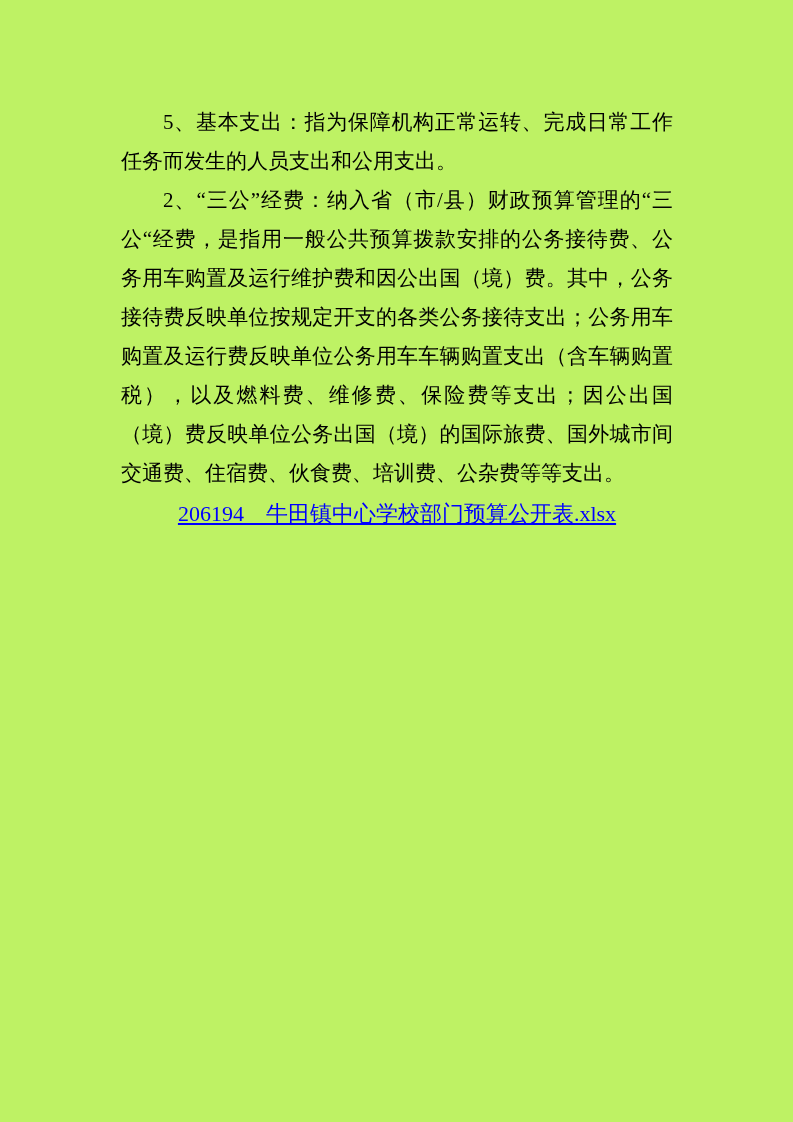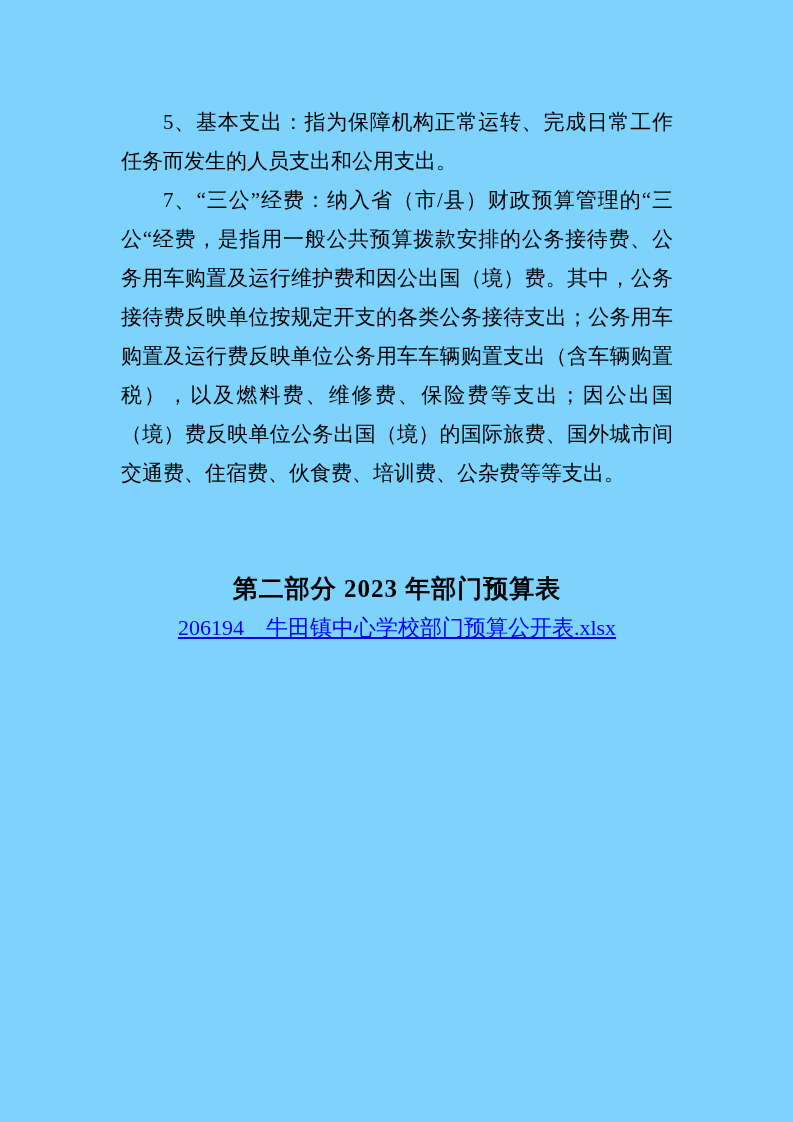--- a/index.html
+++ b/index.html
@@ -5,21 +5,21 @@
   html, body {
     margin: 0;
     padding: 0;
     background: #ffffff;
   }
   .page {
     position: relative;
     width: 793px;
     height: 1122px;
     margin: 0 auto;
-    background: #7dd3fc;
+    background: #bef264;
     box-sizing: border-box;
     padding: 103px 120px 0 121px;
     font-family: "Liberation Serif", "DejaVu Serif", serif;
     color: #000000;
     overflow: hidden;
   }
   .body-para {
     margin: 0;
     font-size: 21px;
     line-height: 39px;
@@ -49,22 +49,21 @@
   }
 </style>
 </head>
 <body>
 
 <div class="page">
 
   <p class="body-para">5、基本支出：指为保障机构正常运转、完成日常工作任务而发生的人员支出和公用支出。</p>
 
 
-  <p class="body-para">7、“三公”经费：纳入省（市/县）财政预算管理的“三公“经费，是指用一般公共预算拨款安排的公务接待费、公务用车购置及运行维护费和因公出国（境）费。其中，公务接待费反映单位按规定开支的各类公务接待支出；公务用车购置及运行费反映单位公务用车车辆购置支出（含车辆购置税），以及燃料费、维修费、保险费等支出；因公出国（境）费反映单位公务出国（境）的国际旅费、国外城市间交通费、住宿费、伙食费、培训费、公杂费等等支出。</p>
+  <p class="body-para">2、“三公”经费：纳入省（市/县）财政预算管理的“三公“经费，是指用一般公共预算拨款安排的公务接待费、公务用车购置及运行维护费和因公出国（境）费。其中，公务接待费反映单位按规定开支的各类公务接待支出；公务用车购置及运行费反映单位公务用车车辆购置支出（含车辆购置税），以及燃料费、维修费、保险费等支出；因公出国（境）费反映单位公务出国（境）的国际旅费、国外城市间交通费、住宿费、伙食费、培训费、公杂费等等支出。</p>
 
 
-  <h2 class="section-heading">第二部分 2023 年部门预算表</h2>
 
   <p class="attachment-line">
     <a class="attachment-link">206194　牛田镇中心学校部门预算公开表.xlsx</a>
   </p>
 
 </div>
 
 </body></html>

